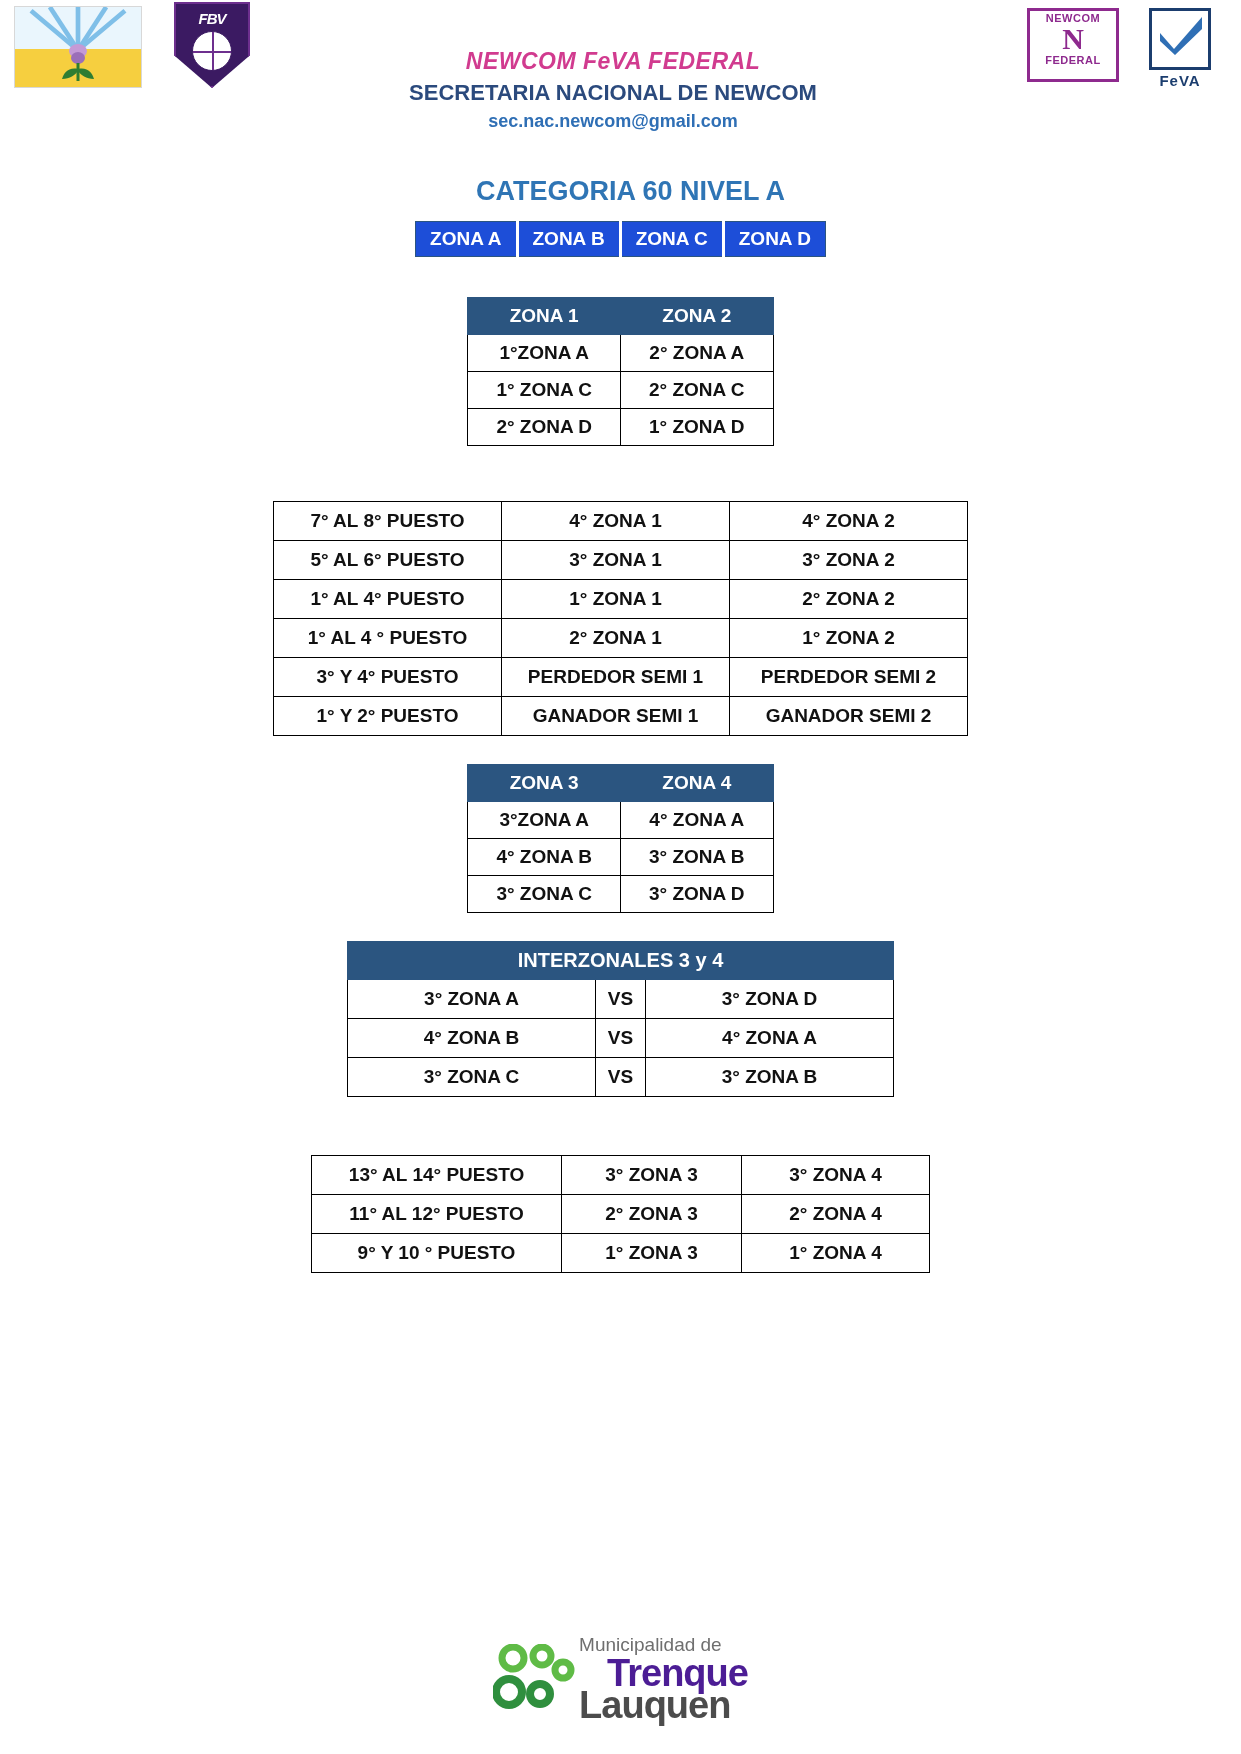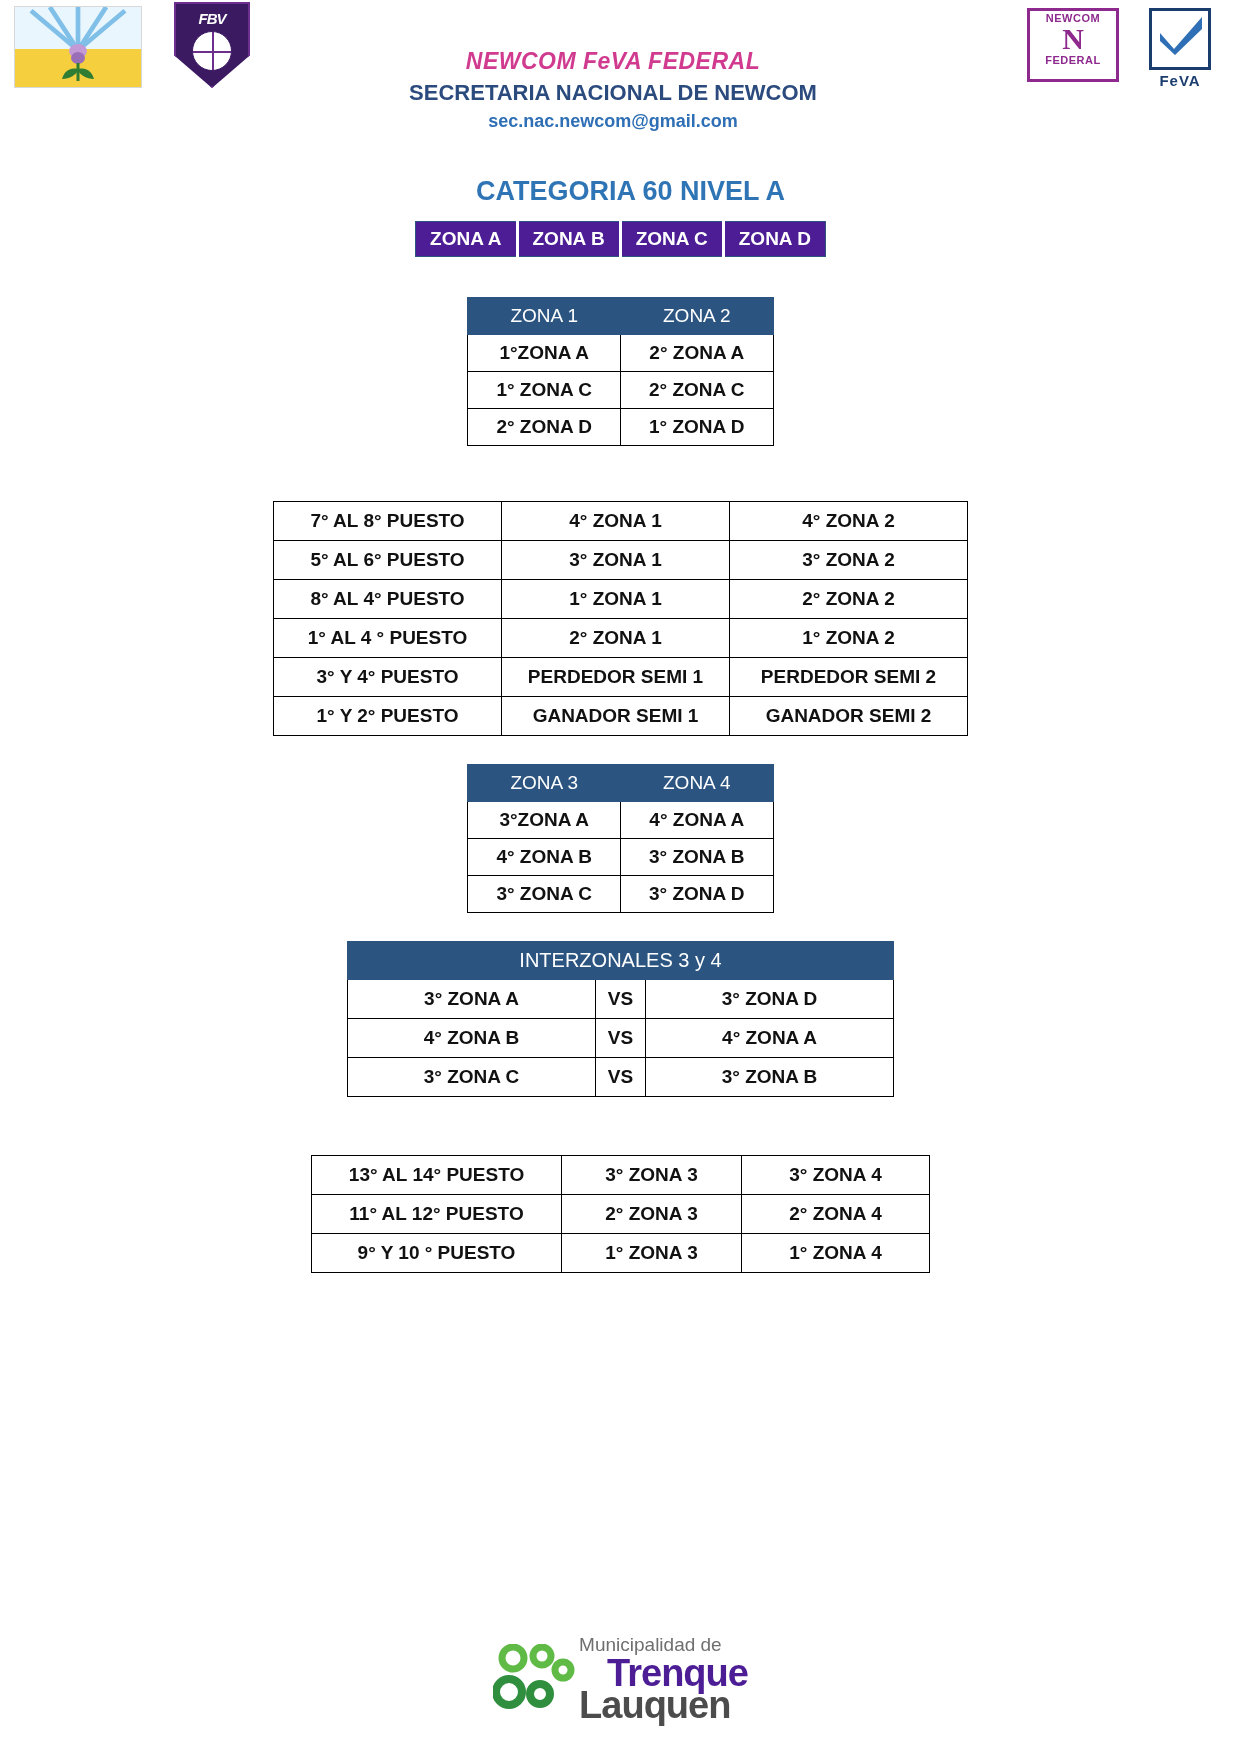--- a/index.html
+++ b/index.html
@@ -144,31 +144,31 @@
   td, th {
     border: 1px solid #000;
     padding: 7px 10px;
     text-align: center;
     white-space: nowrap;
     background: #fff;
   }
   thead th, .hdr {
     background: #2b5580;
     color: #ffffff;
-    font-weight: normal;
+    font-weight: bold;
     border: 1px solid #2b5580;
   }
 
   
   .zone-strip {
     margin: 14px auto 0;
     width: max-content;
   }
   .zone-strip table td {
-    background: #4c1d95;
+    background: #1d4ed8;
     color: #fff;
     border: 1px solid #2b5580;
     border-right: 3px solid #ffffff;
     padding: 6px 14px;
     font-size: 19px;
   }
   .zone-strip table td:last-child { border-right: 1px solid #2b5580; }
 
   .spacer-28 { height: 28px; }
   .spacer-40 { height: 40px; }
@@ -325,21 +325,21 @@
       <td class="col1">7° AL 8° PUESTO</td>
       <td class="col2">4° ZONA 1</td>
       <td class="col3">4° ZONA 2</td>
     </tr>
     <tr>
       <td class="col1">5° AL 6° PUESTO</td>
       <td class="col2">3° ZONA 1</td>
       <td class="col3">3° ZONA 2</td>
     </tr>
     <tr>
-      <td class="col1">8° AL 4° PUESTO</td>
+      <td class="col1">1° AL 4° PUESTO</td>
       <td class="col2">1° ZONA 1</td>
       <td class="col3">2° ZONA 2</td>
     </tr>
     <tr>
       <td class="col1">1° AL 4 ° PUESTO</td>
       <td class="col2">2° ZONA 1</td>
       <td class="col3">1° ZONA 2</td>
     </tr>
     <tr>
       <td class="col1">3° Y 4° PUESTO</td>

